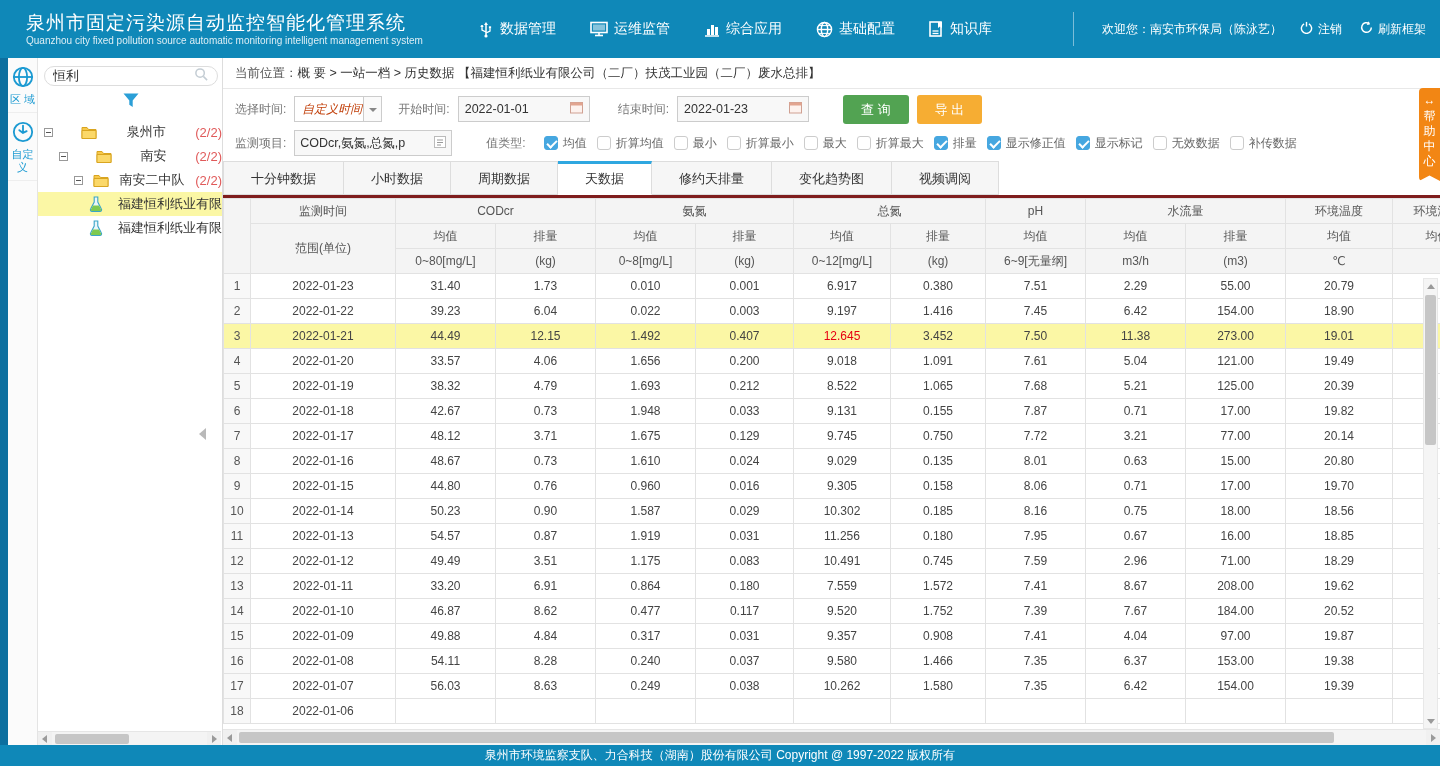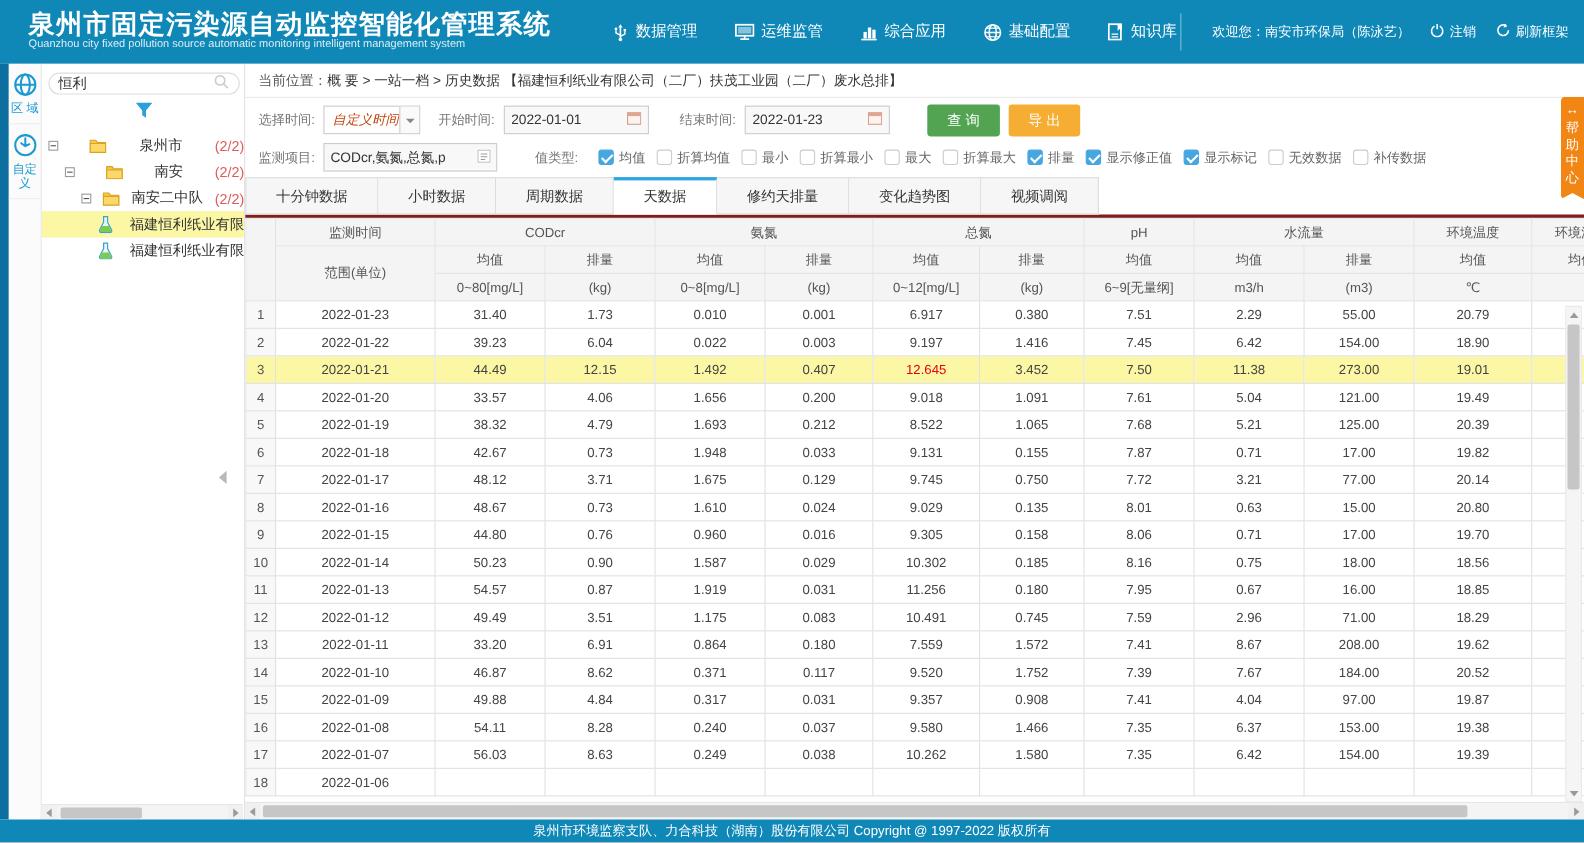--- a/index.html
+++ b/index.html
@@ -4,21 +4,21 @@
 <style>
   * { margin:0; padding:0; box-sizing:border-box; }
   html,body { background:#9aa0a6; }
   #app {
     position:relative; width:1440px; height:766px; overflow:hidden; background:#fff;
     font-family:"Liberation Sans","DejaVu Sans",sans-serif; font-size:12px; color:#444;
   }
   
   .hdr { position:absolute; top:0; left:0; right:0; height:58px; background:#0f88b8; display:flex; align-items:center; }
   .logo { margin-left:26px; color:#fff; }
-  .logo .t1 { font-size:24px; font-weight:bold; letter-spacing:1px; line-height:24px; }
+  .logo .t1 { font-size:19px; font-weight:normal; letter-spacing:1px; line-height:24px; }
   .logo .t2 { font-size:10px; opacity:.85; line-height:12px; }
   .hnav { display:flex; align-items:center; margin-left:55px; gap:34px; }
   .nav-item { color:#fff; font-size:14px; display:flex; align-items:center; gap:6px; cursor:pointer; white-space:nowrap; }
   .nav-item svg { display:block; }
   .huser { margin-left:auto; margin-right:14px; display:flex; align-items:center; color:#fff; font-size:12px; gap:18px;
            border-left:1px solid rgba(255,255,255,.45); padding-left:28px; height:34px; }
   .huser .itm { display:flex; align-items:center; gap:5px; white-space:nowrap; }
   
   .railstrip { position:absolute; top:58px; left:0; width:8px; bottom:21px; background:#0c6f9f; }
   .rail { position:absolute; top:58px; left:8px; width:30px; bottom:21px; background:#fbfbfb; border-right:1px solid #e4e4e4; }
@@ -629,21 +629,21 @@
               <td>8.67</td>
               <td>208.00</td>
               <td>19.62</td>
               <td></td>
             </tr>
             <tr class="">
               <td class="idx">14</td>
               <td>2022-01-10</td>
               <td>46.87</td>
               <td>8.62</td>
-              <td>0.371</td>
+              <td>0.477</td>
               <td>0.117</td>
               <td>9.520</td>
               <td>1.752</td>
               <td>7.39</td>
               <td>7.67</td>
               <td>184.00</td>
               <td>20.52</td>
               <td></td>
             </tr>
             <tr class="">

